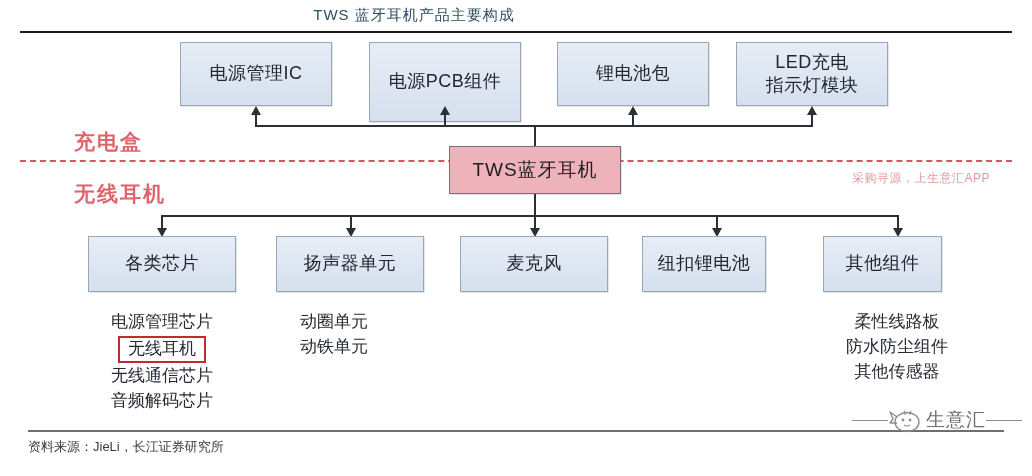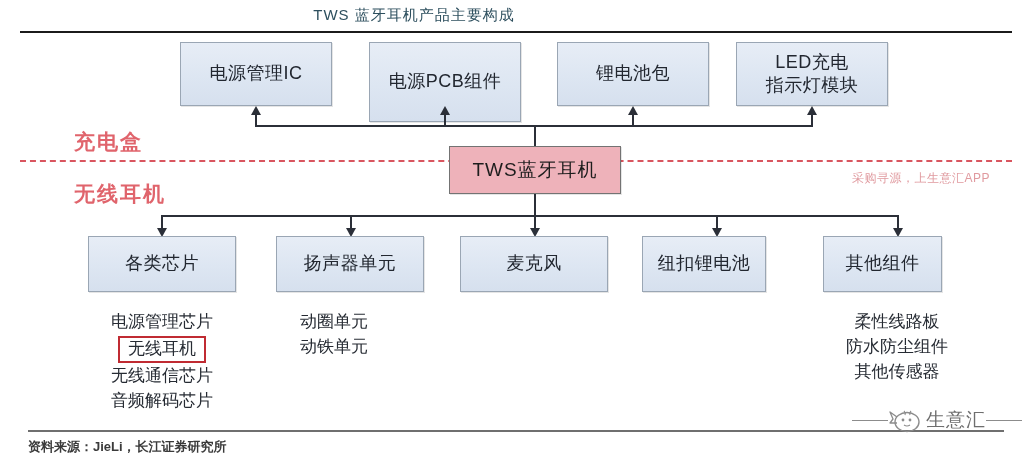--- a/index.html
+++ b/index.html
@@ -151,21 +151,20 @@
   }
 
   
   .source {
     position: absolute;
     left: 28px;
     top: 438px;
     font-size: 13px;
     color: #3a3a3a;
     white-space: nowrap;
-    font-weight: bold;
   }
 
   
   .logo {
     position: absolute;
     left: 852px;
     top: 398px;
     width: 170px;
     height: 44px;
     display: flex;

